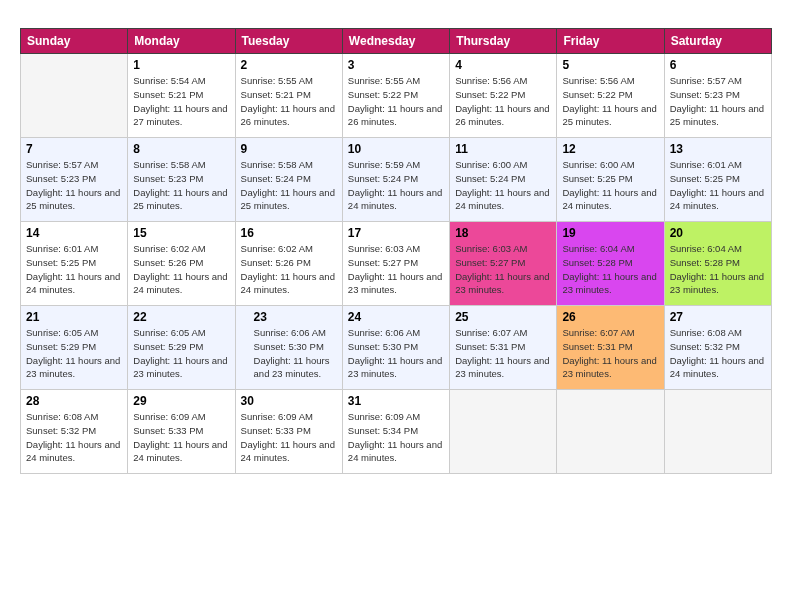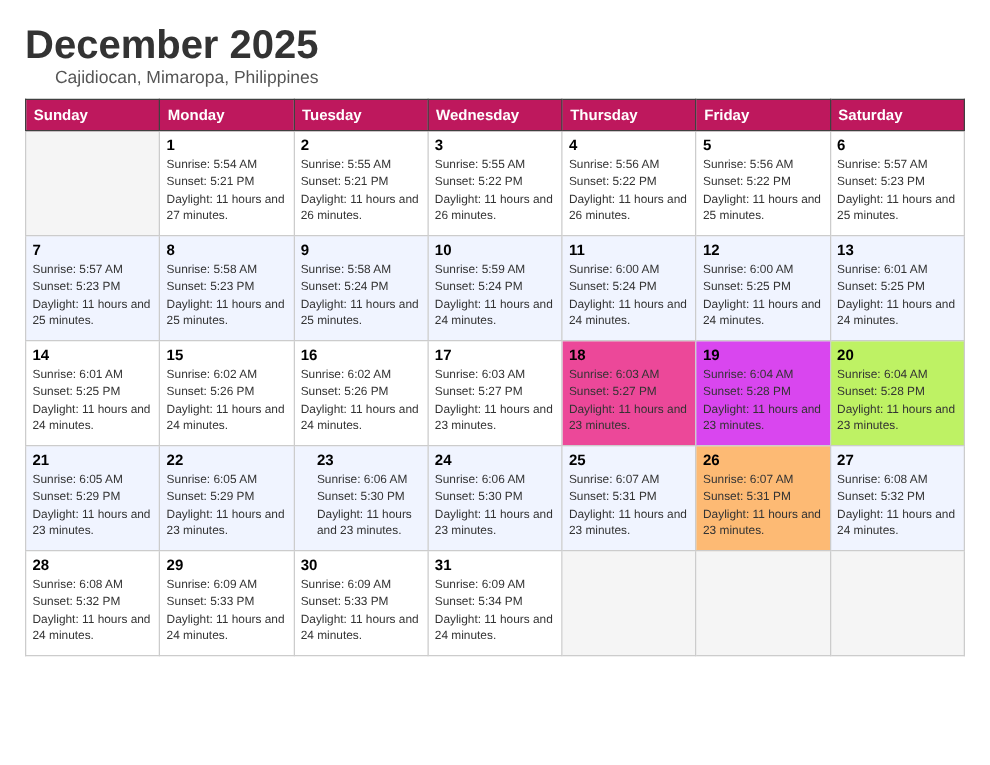--- a/index.html
+++ b/index.html
@@ -77,24 +77,20 @@
     }
     .empty-cell {
       background: #f9f9f9;
     }
   </style>
 </head>
 <body>
 
 <div class="page">
   <div class="header">
-    <div class="title-block">
-      <div class="main-title">December 2025</div>
-      <div class="subtitle">Cajidiocan, Mimaropa, Philippines</div>
-    </div>
   </div>
 
   <table class="calendar">
     <thead>
       <tr>
         <th>Sunday</th>
         <th>Monday</th>
         <th>Tuesday</th>
         <th>Wednesday</th>
         <th>Thursday</th>

